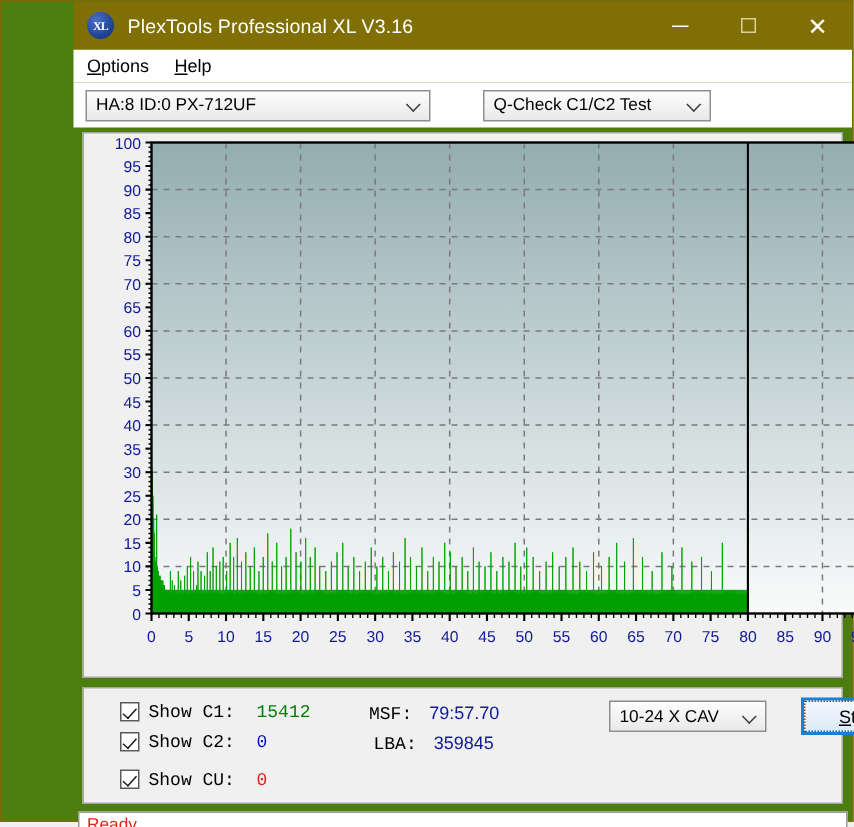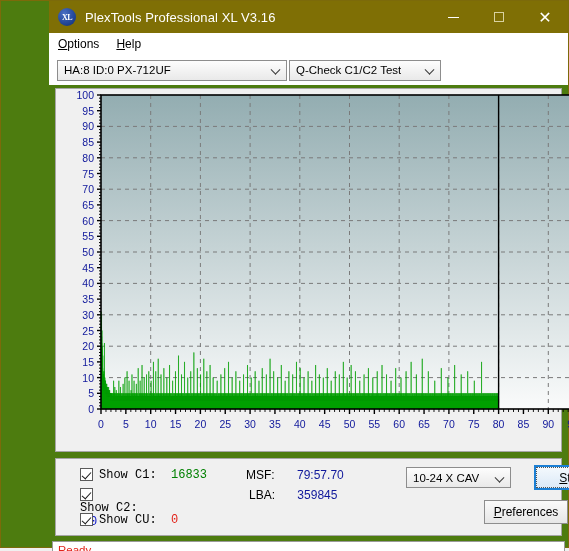--- a/index.html
+++ b/index.html
@@ -59,35 +59,35 @@
     flex:0 0 30px;height:30px;background:#ffffff;
     display:flex;align-items:center;padding:0 8px;
   }
   .combo{
     height:21px;box-sizing:border-box;
     border:1px solid #8d8d8d;
     background:linear-gradient(#fdfdfd,#e9e9e9);
     display:flex;align-items:center;
     font-size:11.5px;color:#000;
     padding-left:6px;position:relative;
-    margin-right:2px;
+    margin-right:19px;
   }
   .combo .cval{white-space:nowrap;overflow:hidden;}
   .combo .chev{
     position:absolute;right:6px;top:50%;transform:translateY(-60%);
     width:8px;height:8px;
   }
   .combo .chev::before{
     content:"";position:absolute;left:0;top:1px;
     width:6px;height:6px;border-left:1.3px solid #3a3a3a;border-bottom:1.3px solid #3a3a3a;
     transform:rotate(-45deg);
   }
   #combo-drive{width:230px;}
   #combo-func{width:157px;}
-  #combo-test{width:152px;margin-right:0;}
+  #combo-test{width:152px;margin-right:0;margin-left:16px;}
   
   .chart-panel{
     margin:3px 6px 0 6px;
     flex:0 0 364px;height:364px;
     background:#f0f0f0;
     border:1px solid #a6a6a6;
     box-sizing:border-box;
     position:relative;
   }
   .plot-svg{position:absolute;left:0;top:0;}
@@ -110,22 +110,22 @@
     margin-right:6px;position:relative;flex:0 0 13px;
   }
   .chk-box::after{
     content:"";position:absolute;left:3px;top:1px;
     width:4px;height:8px;border:solid #1a1a1a;border-width:0 1.6px 1.6px 0;
     transform:rotate(42deg);
   }
   .chk-label{width:62px;white-space:nowrap;}
   .chk-val{font-size:12px;margin-left:10px;white-space:nowrap;}
   .info-row{position:absolute;font-size:12px;white-space:nowrap;}
-  .info-key{color:#000;}
-  .info-val{color:#10189b;margin-left:19px;}
+  .info-key{color:#000;font-family:Liberation Mono, monospace;}
+  .info-val{color:#10189b;margin-left:8px;}
   .speed-combo{
     position:absolute;left:350px;top:8px;width:105px;height:21px;text-align:center;
   }
   .btn{
     position:absolute;box-sizing:border-box;
     background:linear-gradient(#fafafa,#e6e6e6);
     border:1px solid #8d8d8d;
     font-size:12px;color:#000;
     display:flex;align-items:center;justify-content:center;
   }
@@ -471,23 +471,23 @@
         <line x1="527.0899999999999" y1="320" x2="527.0899999999999" y2="323" stroke="#000" stroke-width="0.9"></line>
         <line x1="532.06" y1="320" x2="532.06" y2="323" stroke="#000" stroke-width="0.9"></line>
         <line x1="537.03" y1="320" x2="537.03" y2="323" stroke="#000" stroke-width="0.9"></line>
       </svg>
   </div>
 
   <div class="bottom-panel">
     <div class="chk-row" style="left:24px;top:9px;">
       <span class="chk-box"></span>
       <span class="chk-label">Show C1:</span>
-      <span class="chk-val" id="c1val" style="color: rgb(0, 128, 0);">16833</span>
-    </div>
-    <div class="chk-row" style="left:24px;top:29px;flex-direction:column;">
+      <span class="chk-val" id="c1val" style="color: rgb(0, 128, 0);">15412</span>
+    </div>
+    <div class="chk-row" style="left:24px;top:29px;">
       <span class="chk-box"></span>
       <span class="chk-label">Show C2:</span>
       <span class="chk-val" id="c2val" style="color: rgb(10, 20, 200);">0</span>
     </div>
     <div class="chk-row" style="left:24px;top:54px;">
       <span class="chk-box"></span>
       <span class="chk-label">Show CU:</span>
       <span class="chk-val" id="cuval" style="color: rgb(226, 35, 26);">0</span>
     </div>
 
@@ -504,23 +504,20 @@
       <span class="cval">10-24 X CAV</span>
       <span class="chev"></span>
     </div>
 
     <div class="btn" id="start-button">
       <span class="inner">
           <u>S</u>
           <span>tart</span>
         </span>
     </div>
-    <div class="btn" id="preferences-button">
-      <span><u>P</u><span>references</span></span>
-    </div>
     <div class="btn" id="info-button">
       <span class="info-glyph">i</span>
     </div>
   </div>
 
   <div class="spacer"></div>
 
   <div class="statusbar">
     <span class="status-text" style="color: rgb(226, 35, 26);">Ready</span>
   </div>

